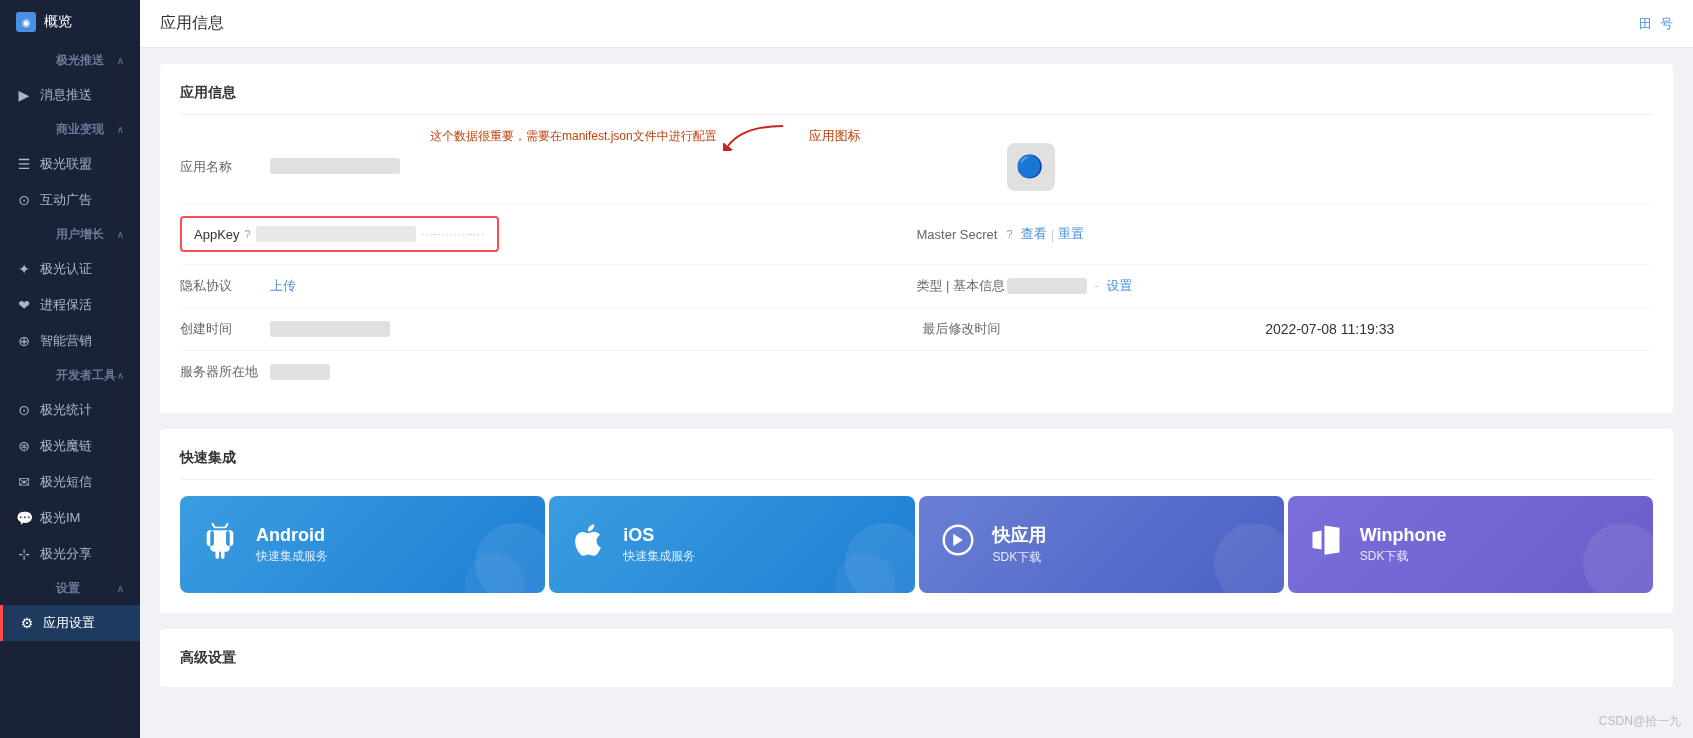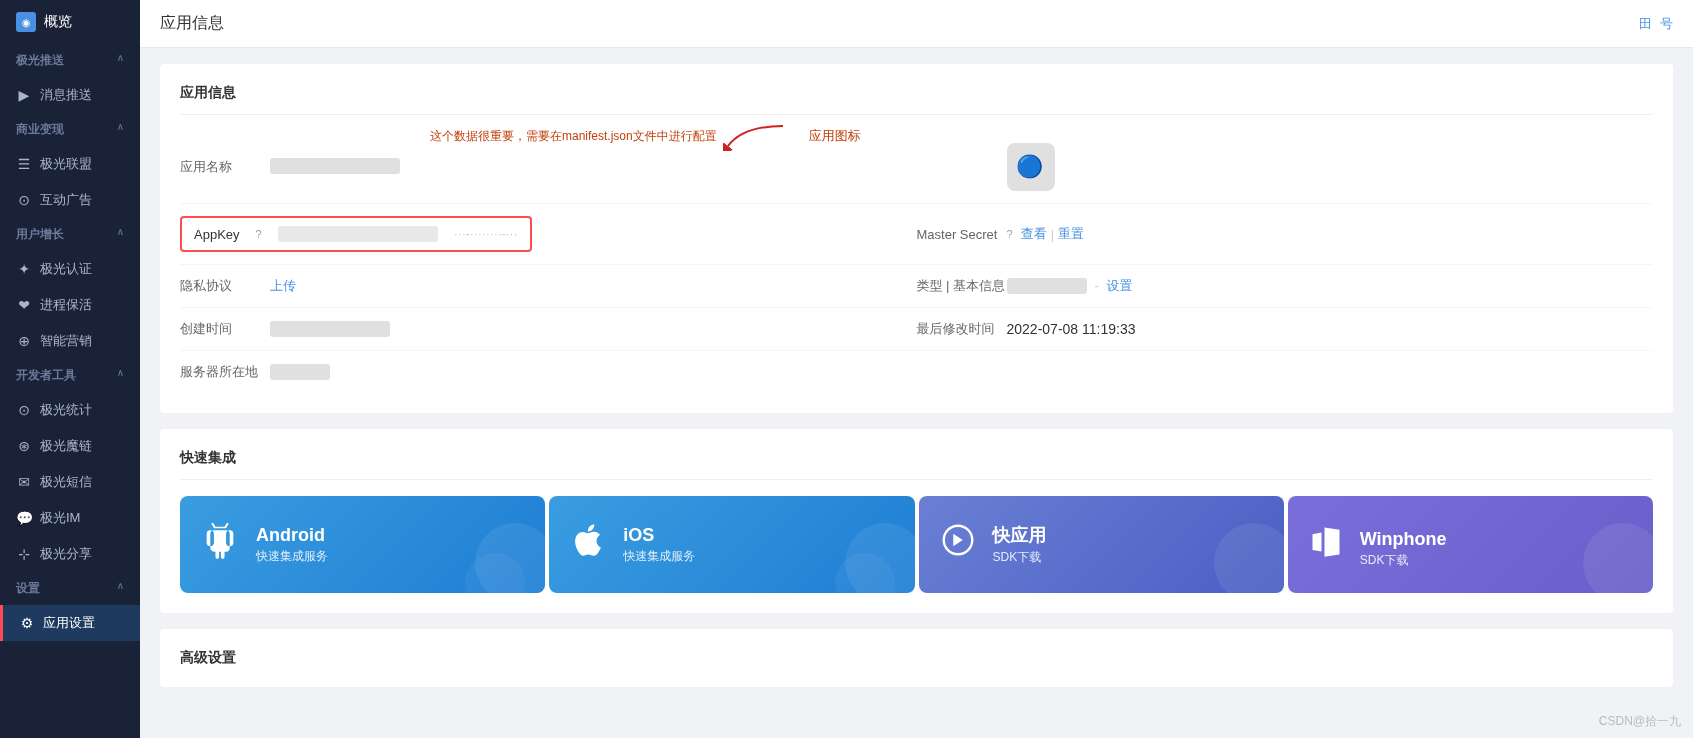--- a/index.html
+++ b/index.html
@@ -107,21 +107,21 @@
     .link-blue { color: #4a90e2; cursor: pointer; text-decoration: none; }
     .separator { color: #ccc; margin: 0 4px; }
 
     
     .appkey-box {
       border: 2px solid #ff4d4f;
       border-radius: 4px;
       padding: 8px 12px;
       display: flex;
       align-items: center;
-      gap: 16px;
+      gap: 5px;
       background: #fff;
     }
     .appkey-label { color: #333; font-size: 13px; white-space: nowrap; }
     .appkey-hint { font-size: 11px; color: #999; cursor: pointer; }
     .appkey-value {
       background: #e8e8e8;
       height: 16px;
       border-radius: 3px;
       display: inline-block;
       min-width: 160px;
@@ -150,21 +150,21 @@
       align-items: center;
       gap: 16px;
       cursor: pointer;
       position: relative;
       overflow: hidden;
       min-height: 90px;
     }
     .quick-card-android { background: linear-gradient(135deg, #3a9de0, #1e7ed4); }
     .quick-card-ios { background: linear-gradient(135deg, #3a9de0, #1e7ed4); }
     .quick-card-quickapp { background: linear-gradient(135deg, #6a7fd4, #4a5fc4); }
-    .quick-card-winphone { background: linear-gradient(135deg, #7a6fda, #6a5fca); align-items: flex-end; }
+    .quick-card-winphone { background: linear-gradient(135deg, #7a6fda, #6a5fca); }
 
     .quick-card-icon { font-size: 36px; color: rgba(255,255,255,0.9); flex-shrink: 0; }
     .quick-card-info {}
     .quick-card-title { color: #fff; font-size: 18px; font-weight: 600; }
     .quick-card-subtitle { color: rgba(255,255,255,0.85); font-size: 12px; margin-top: 2px; }
     .quick-card-decoration {
       position: absolute;
       right: -10px; bottom: -10px;
       width: 80px; height: 80px;
       background: rgba(255,255,255,0.08);
@@ -203,23 +203,24 @@
       padding: 12px 16px;
       color: #fff;
       font-size: 14px;
       font-weight: 500;
       background: #1a2238;
       cursor: pointer;
     }
 
     .section-header {
       display: flex;
-      align-items: flex-start;
+      align-items: center;
       justify-content: space-between;
       padding: 8px 16px;
+      margin-left: 40px;
     }
     .section-header-text {
       font-size: 12px;
       color: #6b7a99;
       font-weight: 600;
     }
     .section-chevron { color: #6b7a99; font-size: 10px; }
   </style>
 </head>
 <body>
@@ -380,21 +381,21 @@
           <span style="color:#ccc; font-size:12px; margin-right:8px;">-</span>
           <a class="link-blue">设置</a>
         </div>
       </div>
 
       <div style="display:grid; grid-template-columns:1fr 1fr; border-bottom:1px solid #f5f5f5;">
         <div class="info-row" style="border-bottom:none;">
           <span class="info-label">创建时间</span>
           <span style="background:#e0e0e0;border-radius:3px;display:inline-block;width:120px;height:16px;"></span>
         </div>
-        <div class="info-row" style="border-bottom:none;">
+        <div class="info-row" style="border-bottom:none;text-align:center;">
           <span class="info-label">最后修改时间</span>
           <span class="info-value">2022-07-08 11:19:33</span>
         </div>
       </div>
 
       <div style="display:grid; grid-template-columns:1fr 1fr;font-family:Liberation Mono, monospace;">
         <div class="info-row" style="border-bottom:none;">
           <span class="info-label">服务器所在地</span>
           <span style="background:#e0e0e0;border-radius:3px;display:inline-block;width:60px;height:16px;"></span>
         </div>

